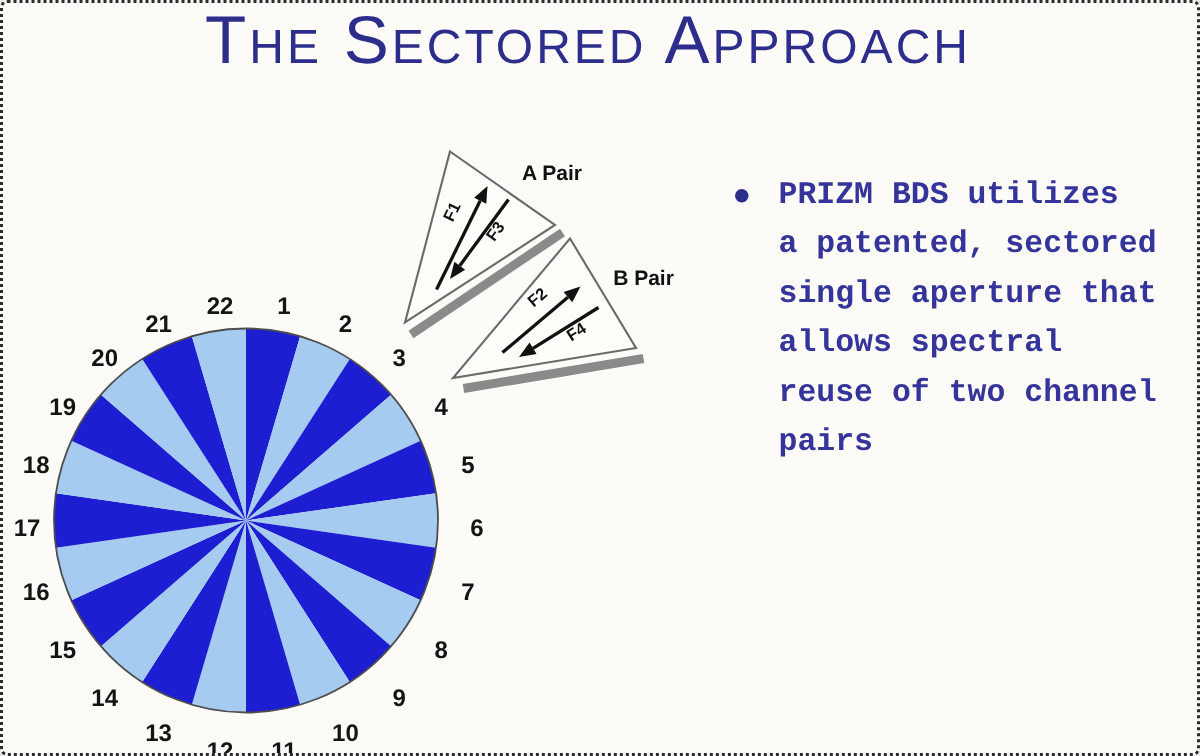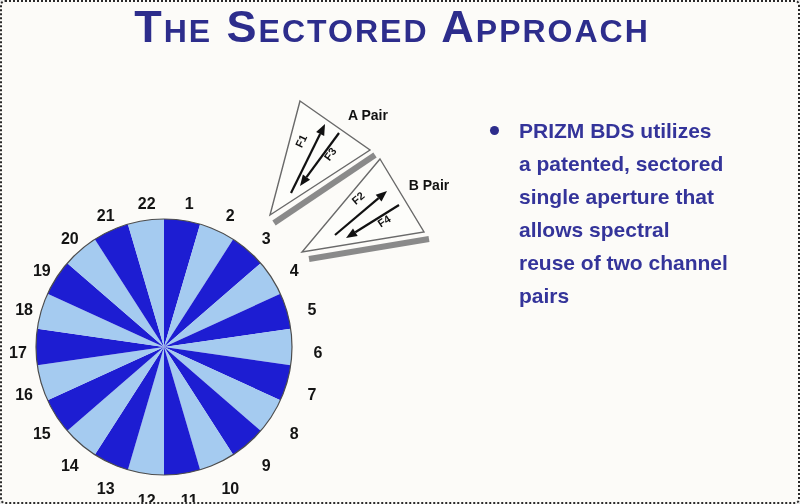--- a/index.html
+++ b/index.html
@@ -17,35 +17,35 @@
     border:2px dotted var(--border);
     border-radius:5px;
     overflow:hidden;
     font-family:"Liberation Sans", sans-serif;
   }
   .title{
     position:absolute;top:2px;left:0;right:16px;
     text-align:center;
     font-family:"Liberation Sans", sans-serif;
     font-size:45px;
-    font-weight:bold;
+    font-weight:normal;
     font-variant:small-caps;
     letter-spacing:2px;
     line-height:46px;
     color:var(--title);
     white-space:nowrap;
   }
   svg.diagram{position:absolute;top:0;left:0;pointer-events:none;}
   .num{font:bold 16px "Liberation Sans", sans-serif;fill:#141414;}
   .pair-label{font:bold 14px "Liberation Sans", sans-serif;fill:#111111;}
   .arrow-label{font:bold 11px "Liberation Sans", sans-serif;fill:#111111;}
   .bullets{
     position:absolute;left:488px;top:112px;width:302px;
   }
-  .bullet{position:relative;padding-left:29px;}
+  .bullet{position:relative;padding-left:29px;font-family:Liberation Mono, monospace;}
   .bullet + .bullet{margin-top:18px;}
   .bullet .dot{
     position:absolute;left:0;top:12px;
     width:9px;height:9px;border-radius:50%;
     background:var(--title);
   }
   .btext{
     margin:0;
     font-size:21px;
     font-weight:bold;

